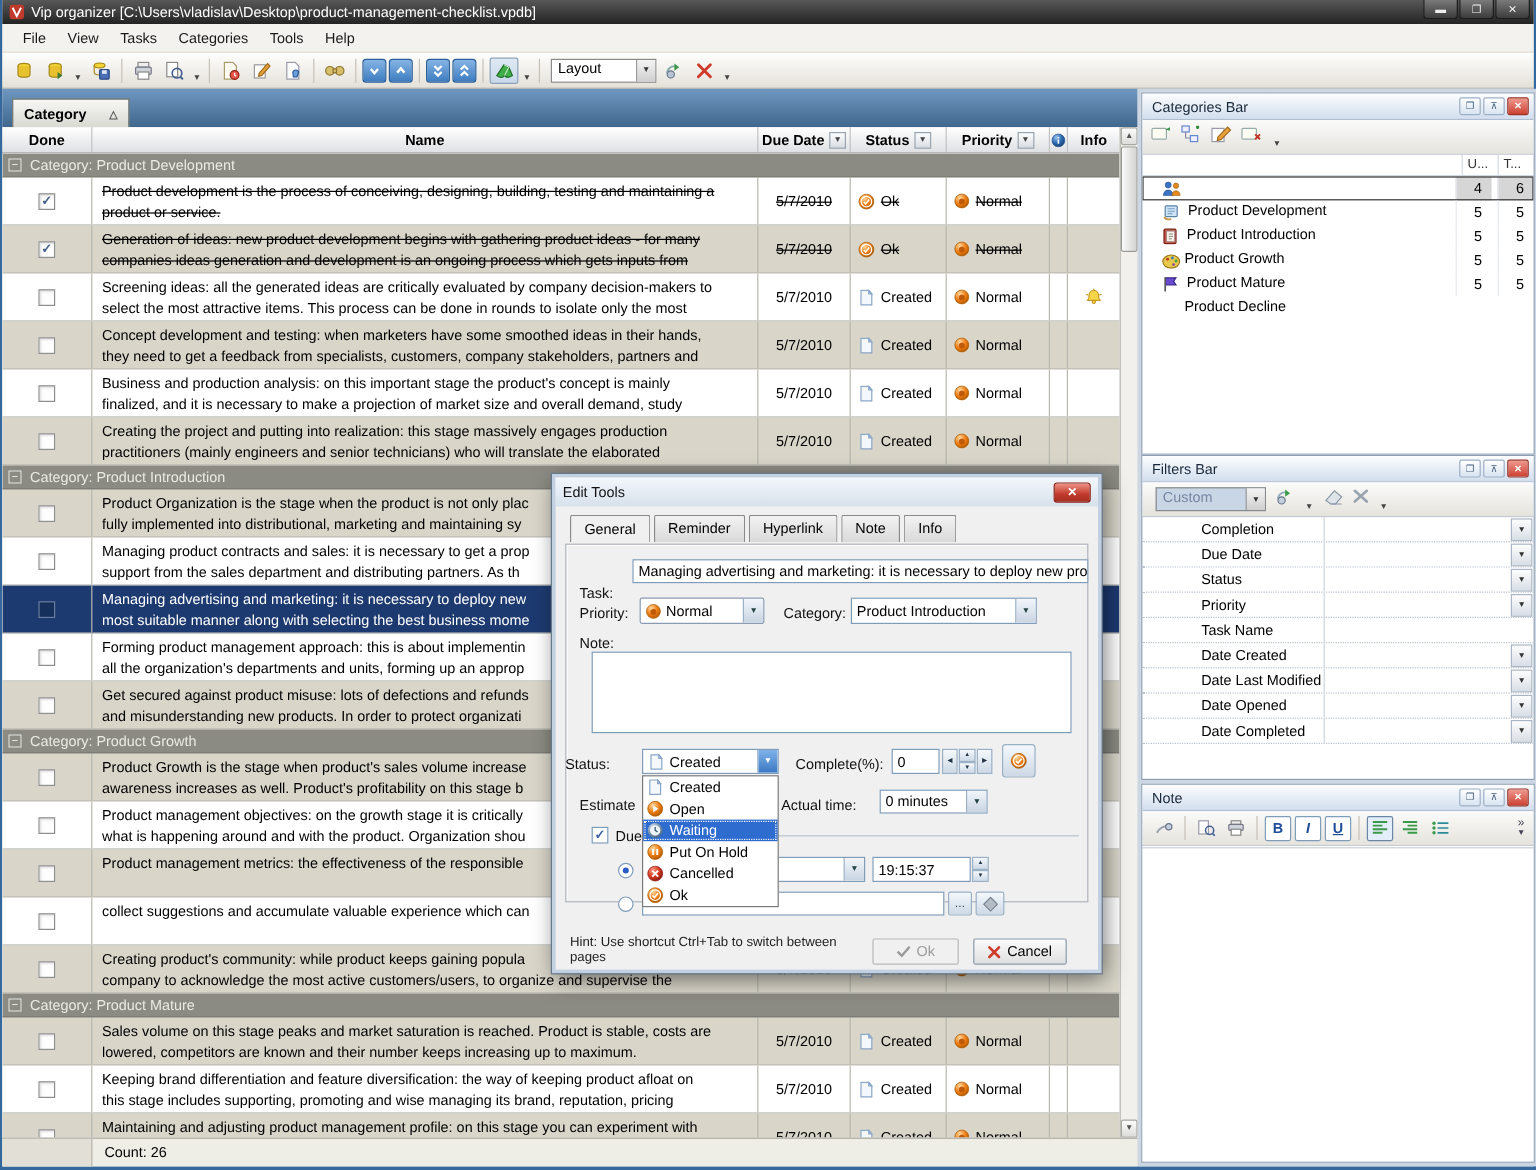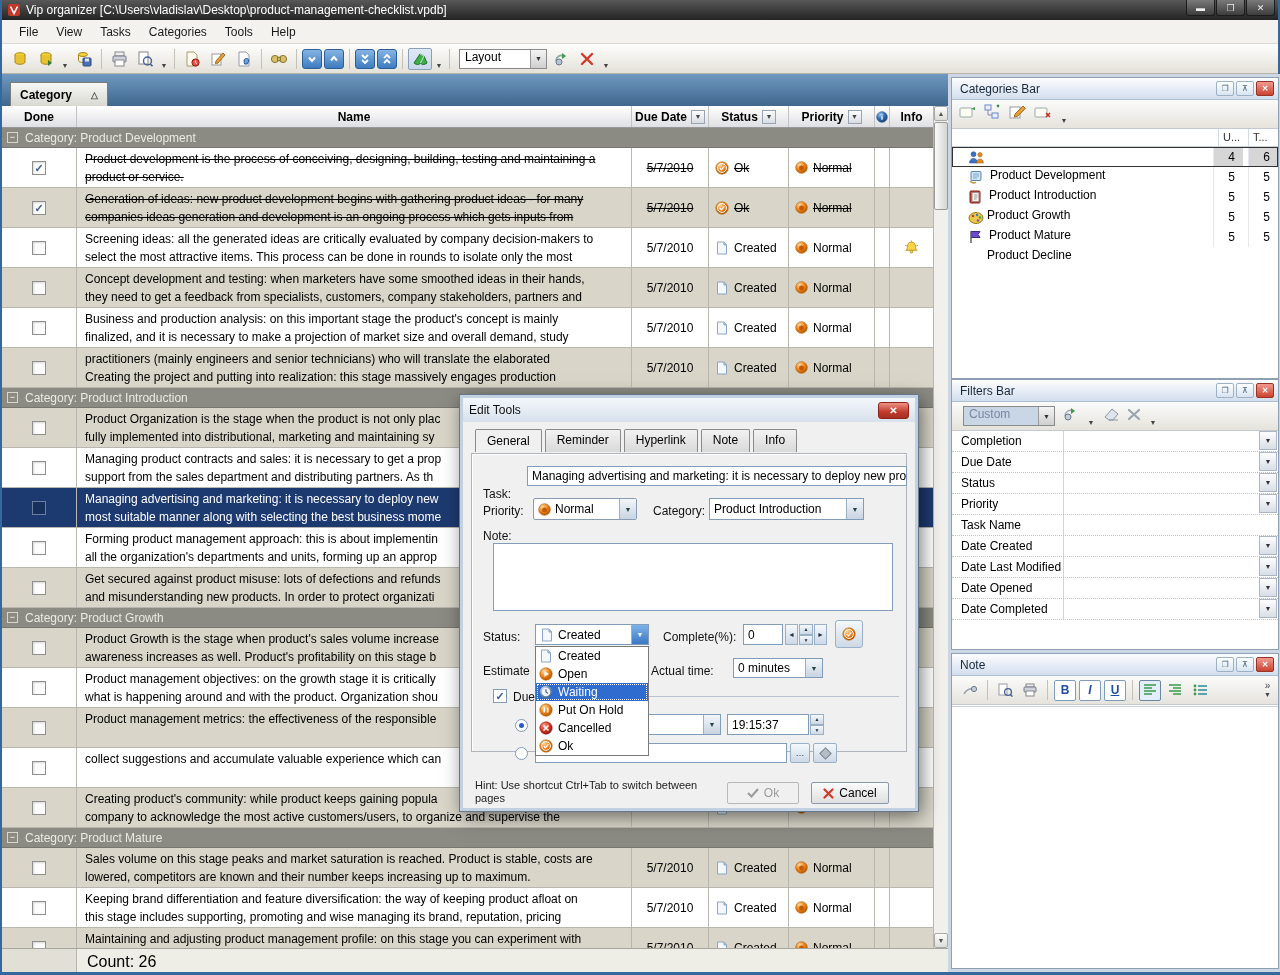--- a/index.html
+++ b/index.html
@@ -76,21 +76,21 @@
 
   
   .vscroll { position:absolute; top:106px; left:931px; width:15px; height:842px; background:#f1f0ed; border-left:1px solid #b7b7af; }
   .sbtn { position:absolute; left:0; width:14px; height:15px; background:linear-gradient(#fcfcfc,#dcdcda);
     border:1px solid #a8a8a4; border-radius:2px; font-size:7px; color:#555; display:flex; align-items:center; justify-content:center; }
   .sthumb { position:absolute; left:0; top:16px; width:14px; height:88px; background:linear-gradient(90deg,#fafafa,#d4d4d2);
     border:1px solid #9a9a96; border-radius:2px; }
 
   
   .statusbar { position:absolute; top:948px; left:0; width:946px; height:24px; background:#eeede6;
-    border-top:1px solid #a6a69e; display:flex; font-size:16px; }
+    border-top:1px solid #a6a69e; display:flex; font-size:12px; }
   .sb-seg { width:75px; border-right:1px solid #b7b7af; background:#e2e0d6; }
   .sb-count { padding:4px 0 0 10px; }
 
   
   .rightpane { position:absolute; top:74px; left:946px; width:334px; height:898px; background:#cdd7e4; }
   .panel { position:absolute; left:3px; width:328px; border:1px solid #8fa0b5; background:#fff; overflow:hidden; }
   .panel-header { height:22px; background:linear-gradient(#fcfdfe,#d2deee); border-bottom:1px solid #aebed2;
     display:flex; align-items:center; padding:0 4px 0 8px; font-size:12px; color:#18283a; }
   .panel-header .ttl { flex:1; }
   .ph-btn { width:18px; height:15px; margin-left:2px; border:1px solid #9eb0c6; border-radius:2px;
@@ -101,21 +101,21 @@
 
   .cat-grid-header { height:18px; border-bottom:1px solid #c8d0da; display:flex; font-size:11px; color:#333; }
   .cat-grid-header .sp { flex:1; }
   .cgh { width:30px; border-left:1px solid #d4dae2; padding:2px 3px 0 0; text-align:left; padding-left:4px;}
   .cat-item { height:20px; display:flex; align-items:center; font-size:12px; padding-left:16px; gap:5px; position:relative; }
   .cat-item .lbl { flex:1; white-space:nowrap; overflow:hidden;margin-top:36px; }
   .cat-num { width:30px; text-align:right; padding-right:8px; border-left:1px solid #e4e8ee; font-size:12px; align-self:stretch; display:flex; align-items:center; justify-content:flex-end;}
   .cat-item.selected { outline:1px solid #333; outline-offset:-1px; }
   .cat-item.selected .cat-num { background:#d6d6d6; }
 
-  .f-row { height:21px; display:flex; align-items:flex-start; border-bottom:1px dotted #b9c2cf; font-size:12px; }
+  .f-row { height:21px; display:flex; align-items:center; border-bottom:1px dotted #b9c2cf; font-size:12px;padding-left:40px; }
   .f-label { width:112px; padding-left:9px; border-right:1px solid #ccd4de; align-self:stretch; display:flex; align-items:center;
     white-space:nowrap; overflow:hidden; }
   .f-space { flex:1; }
   .f-arrow { width:18px; height:19px; margin-right:1px; border:1px solid #aab6c4; background:linear-gradient(#fdfdfd,#d8dee6);
     font-size:7px; color:#333; display:flex; align-items:center; justify-content:center; }
 
   .note-btn { width:22px; height:21px; border:1px solid transparent; display:flex; align-items:center; justify-content:center;
     font-size:12px; font-weight:bold; font-style:normal; }
   .note-btn.boxed { border:1px solid #7f9db9; background:#fff; color:#1f4e9c; border-radius:2px; }
   .note-btn.activebox { border:1px solid #6b87a6; background:#e4eefa; border-radius:2px; }
@@ -545,22 +545,22 @@
           <span class="priority-label">Normal</span>
         </div>
         <div class="cell rem-cell"></div>
         <div class="info-cell cell"></div>
       </div>
       <div class="task-row alt">
         <div class="cell done-cell">
           <div class="checkbox"></div>
         </div>
         <div class="cell name-cell">
+          <div class="name-line">Creating the project and putting into realization: this stage massively engages production</div>
           <div class="name-line">practitioners (mainly engineers and senior technicians) who will translate the elaborated</div>
-          <div class="name-line">Creating the project and putting into realization: this stage massively engages production</div>
         </div>
         <div class="cell due-cell">
           <span class="due-text">5/7/2010</span>
         </div>
         <div class="cell status-cell">
           <span>
             <svg class="ic" width="14" height="14" viewBox="0 0 14 14">
               <path d="M2.5 1h6.5l2.5 3v9H2.5z" fill="#f4f8fd" stroke="#8aa6c8"></path>
               <path d="M9 1v3h2.5z" fill="#c5d6ec" stroke="#8aa6c8"></path>
             </svg>
@@ -1287,21 +1287,21 @@
     </div>
     <span class="dl" style="left:190px;top:106px">Category:</span>
     <div class="xp-combo" style="left:246px;top:100px;width:155px;height:22px">
       <span>Product Introduction</span>
       <span class="cbtn">▼</span>
     </div>
 
     <span class="dl" style="left:20px;top:131px">Note:</span>
     <div class="xp-area" style="left:30px;top:145px;width:400px;height:68px"></div>
 
-    <span class="dl" style="left:20px;top:232px">Status:</span>
+    <span class="dl" style="left:8px;top:232px">Status:</span>
     <div class="xp-combo" style="left:72px;top:226px;width:114px;height:21px">
       <span id="dlg-status-icon">
           <svg class="ic" width="14" height="14" viewBox="0 0 14 14">
             <path d="M2.5 1h6.5l2.5 3v9H2.5z" fill="#f4f8fd" stroke="#8aa6c8"></path>
             <path d="M9 1v3h2.5z" fill="#c5d6ec" stroke="#8aa6c8"></path>
           </svg>
         </span>
       <span>Created</span>
       <span class="cbtn" style="background:linear-gradient(#7fb2e8,#3a78c4);color:#fff">▼</span>
     </div>

